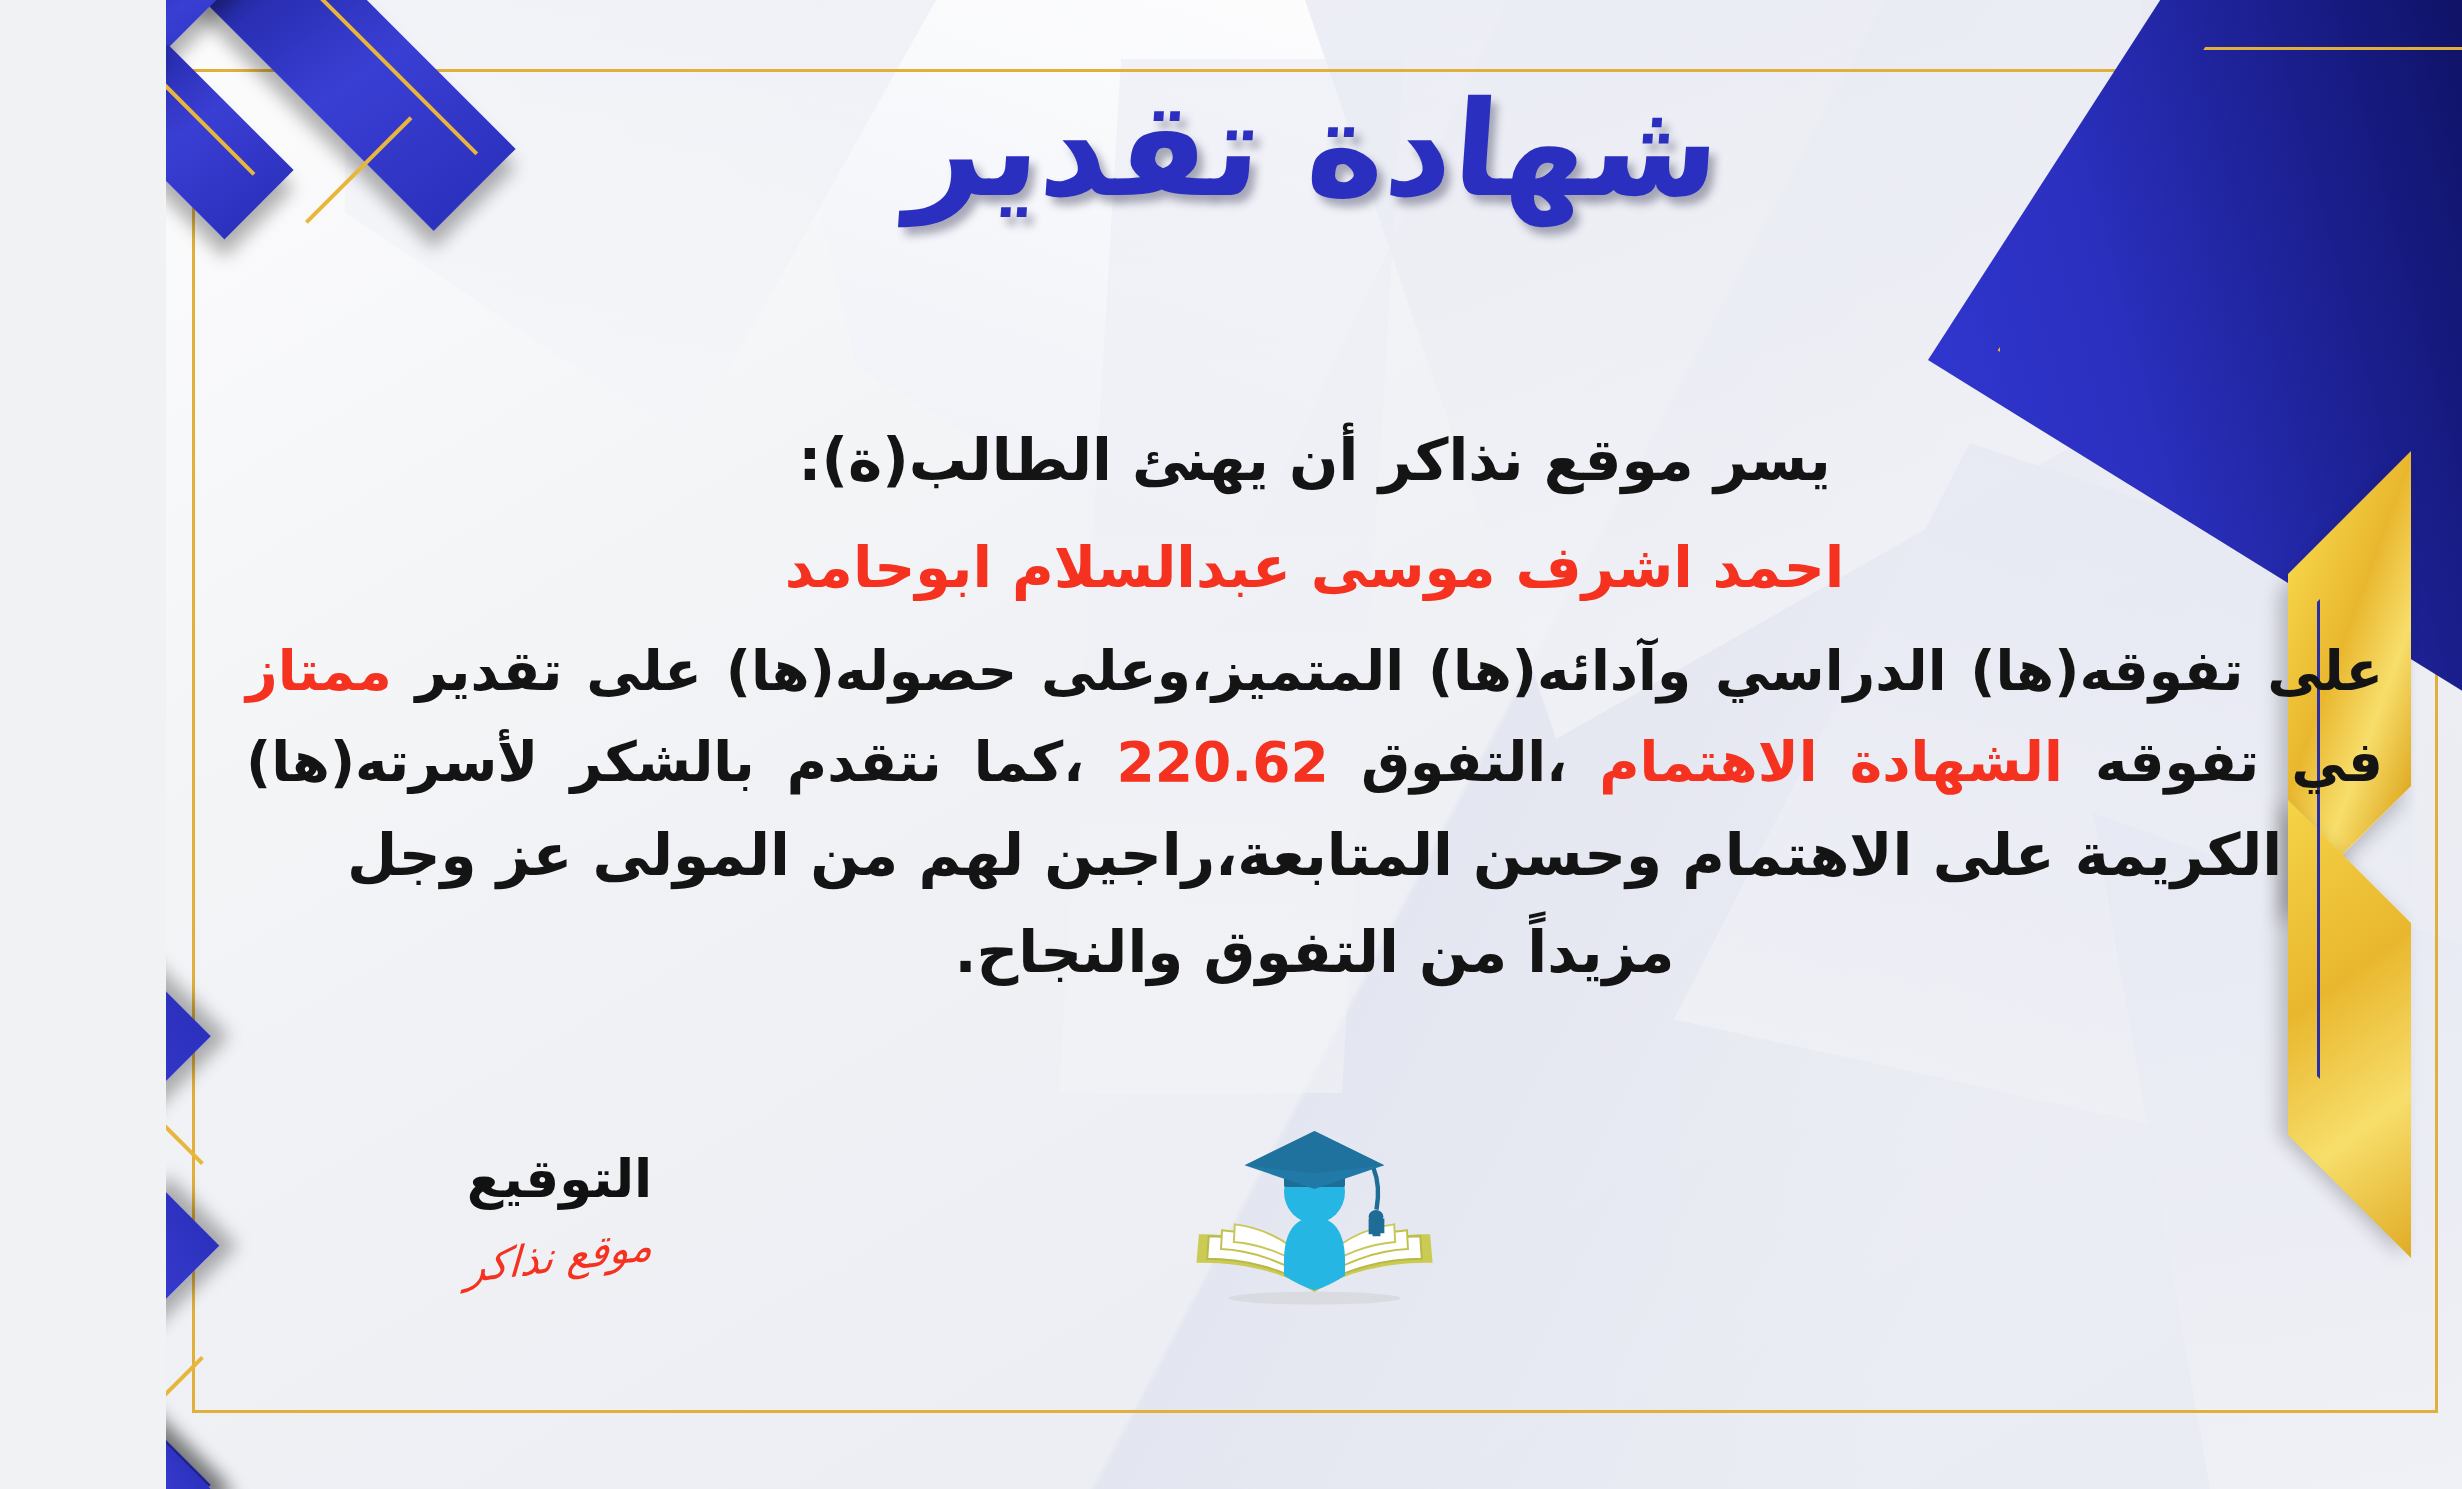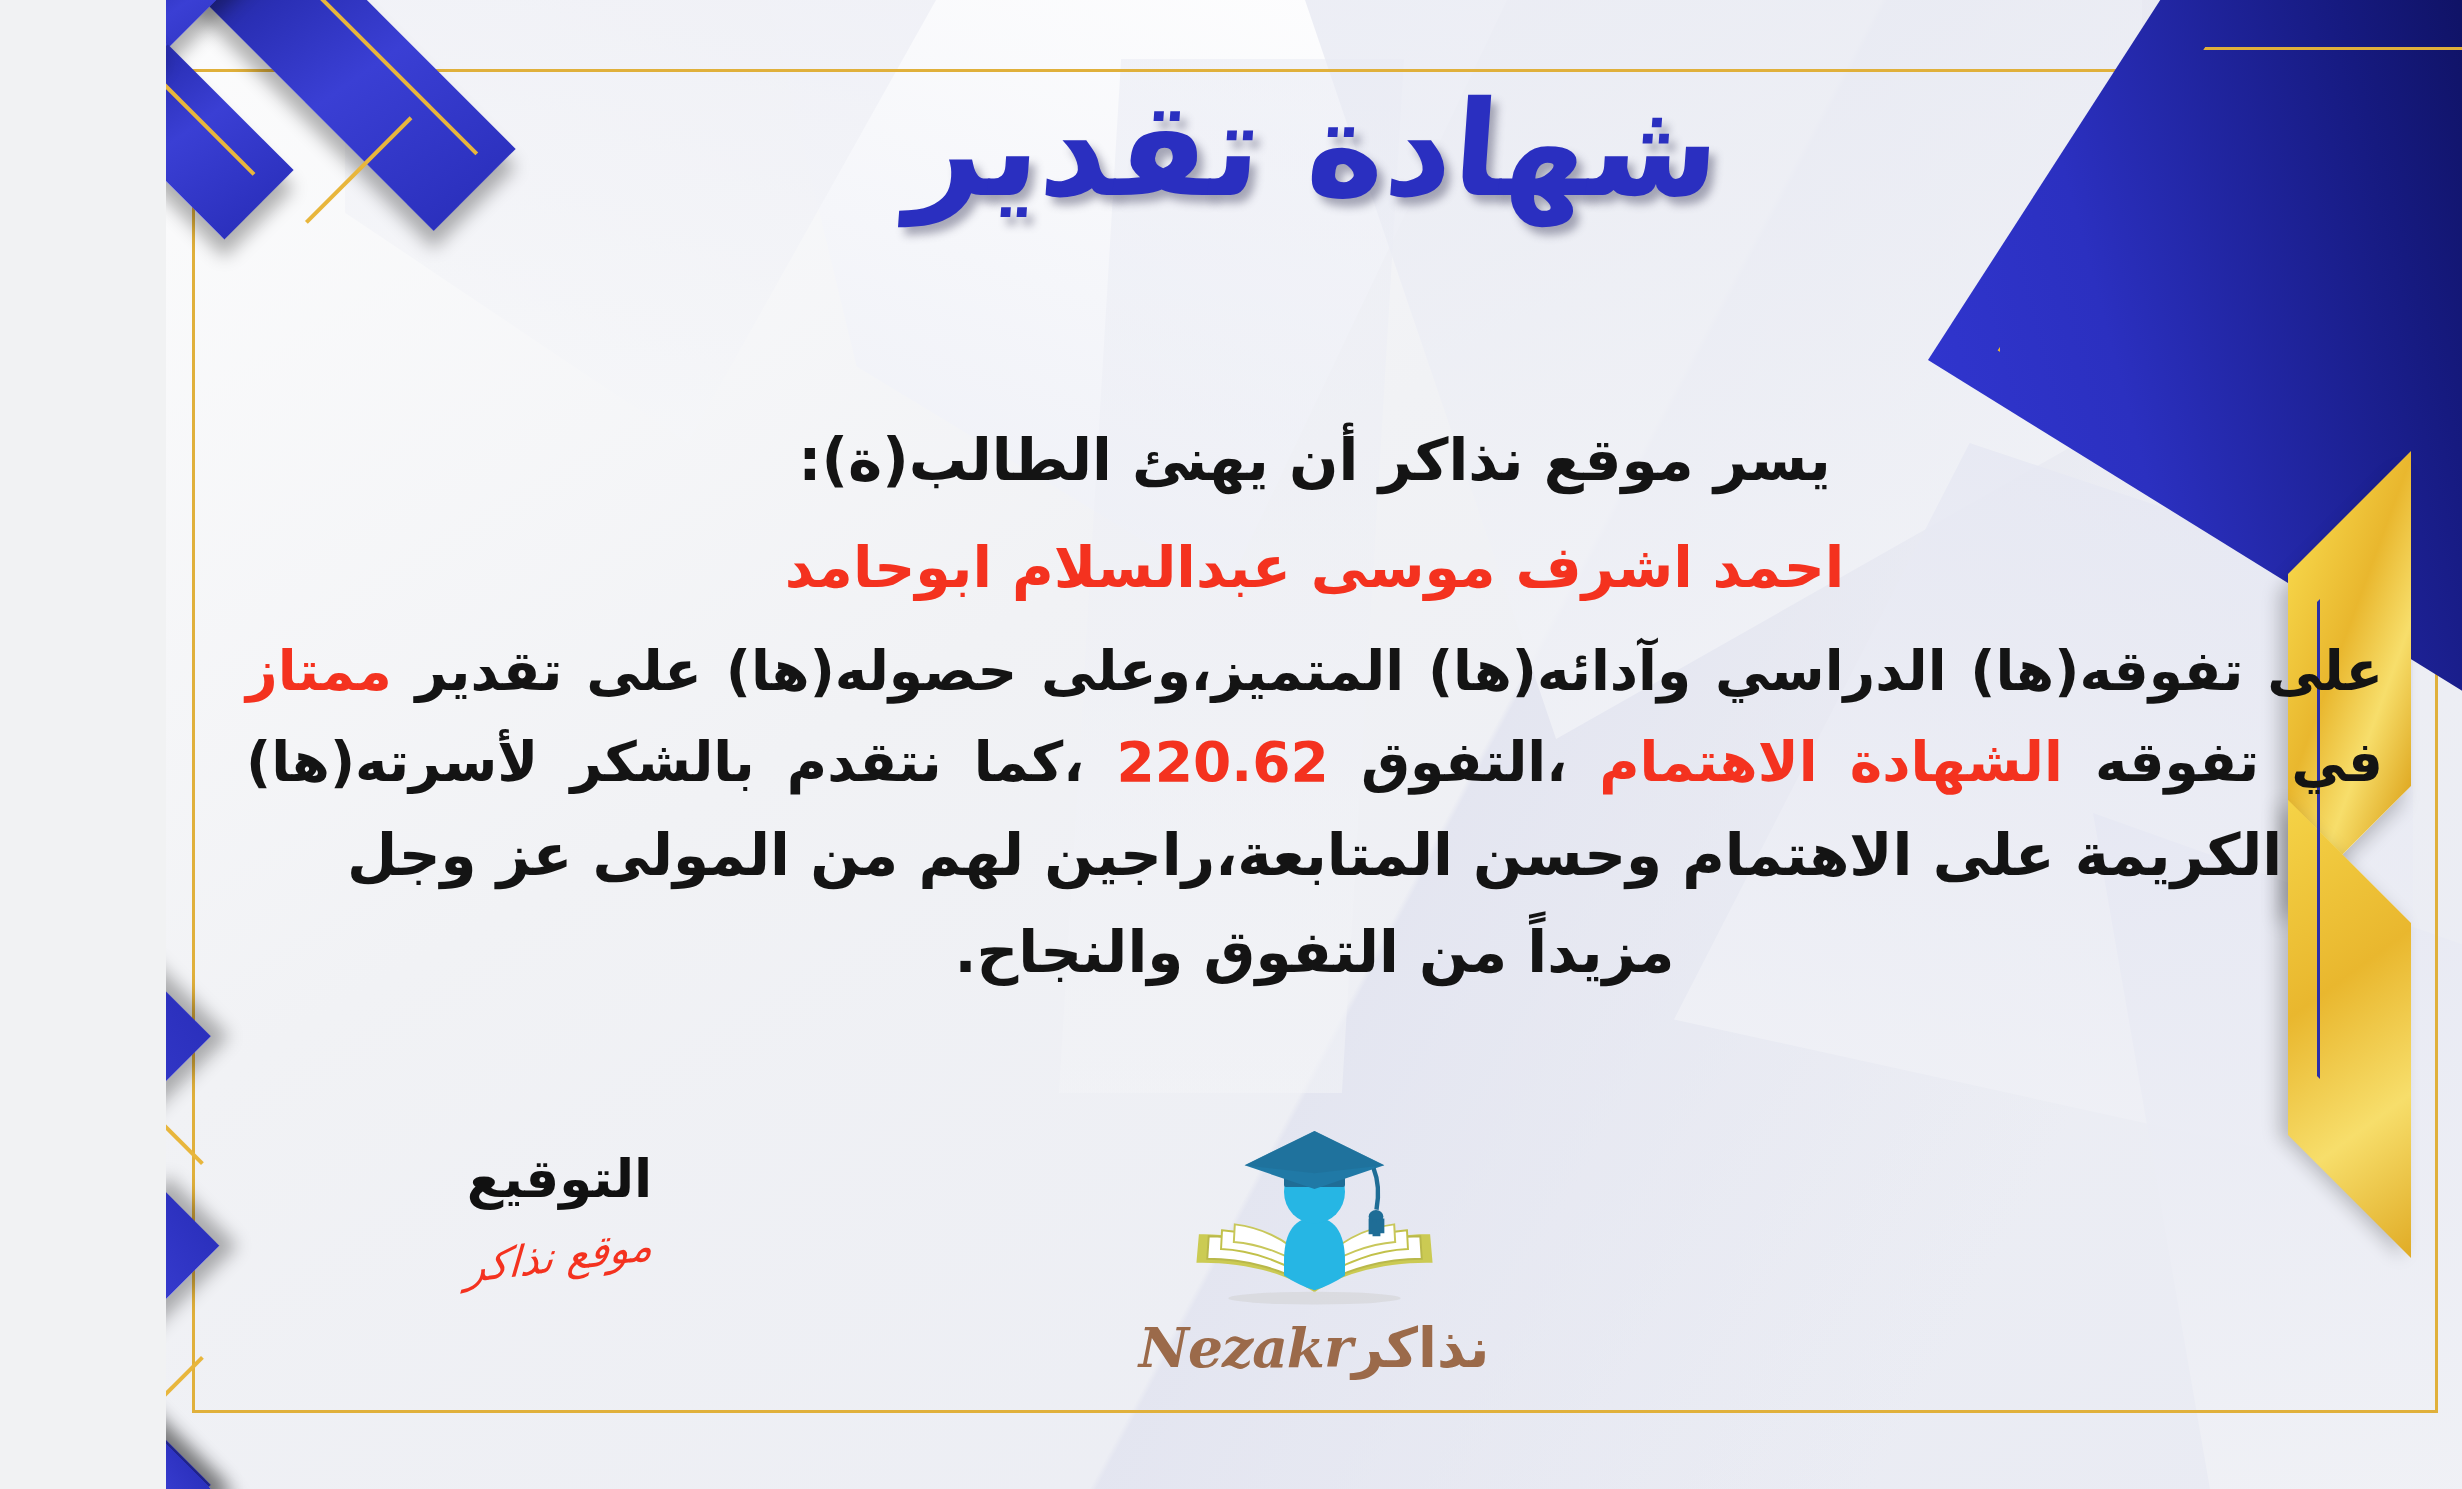--- a/index.html
+++ b/index.html
@@ -304,20 +304,17 @@
         <rect x="248" y="92" width="124" height="44" rx="4" fill="#1f6d96"></rect>
         <rect x="252" y="96" width="116" height="13" fill="#f2f2f2"></rect>
 
         <polygon points="310,22 452,92 310,140 168,92" fill="#2079a6"></polygon>
         <polygon points="310,22 452,92 310,108 168,92" fill="#1f6d96" opacity=".55"></polygon>
 
         <path d="M430 98 C442 128 440 160 436 182" stroke="#1f6d96" stroke-width="9" fill="none"></path>
         <ellipse cx="435" cy="196" rx="15" ry="13" fill="#1f6d96"></ellipse>
         <path d="M424 200 L424 232 M432 202 L432 236 M440 202 L440 236 M448 200 L448 230" stroke="#1f6d96" stroke-width="8"></path>
       </svg>
-      <div class="logo-text">
-        <span>نذاكر</span><span class="latin">Nezakr</span>
-      </div>
     </div>
 
   </div>
 </div>
 
 
 </body></html>

